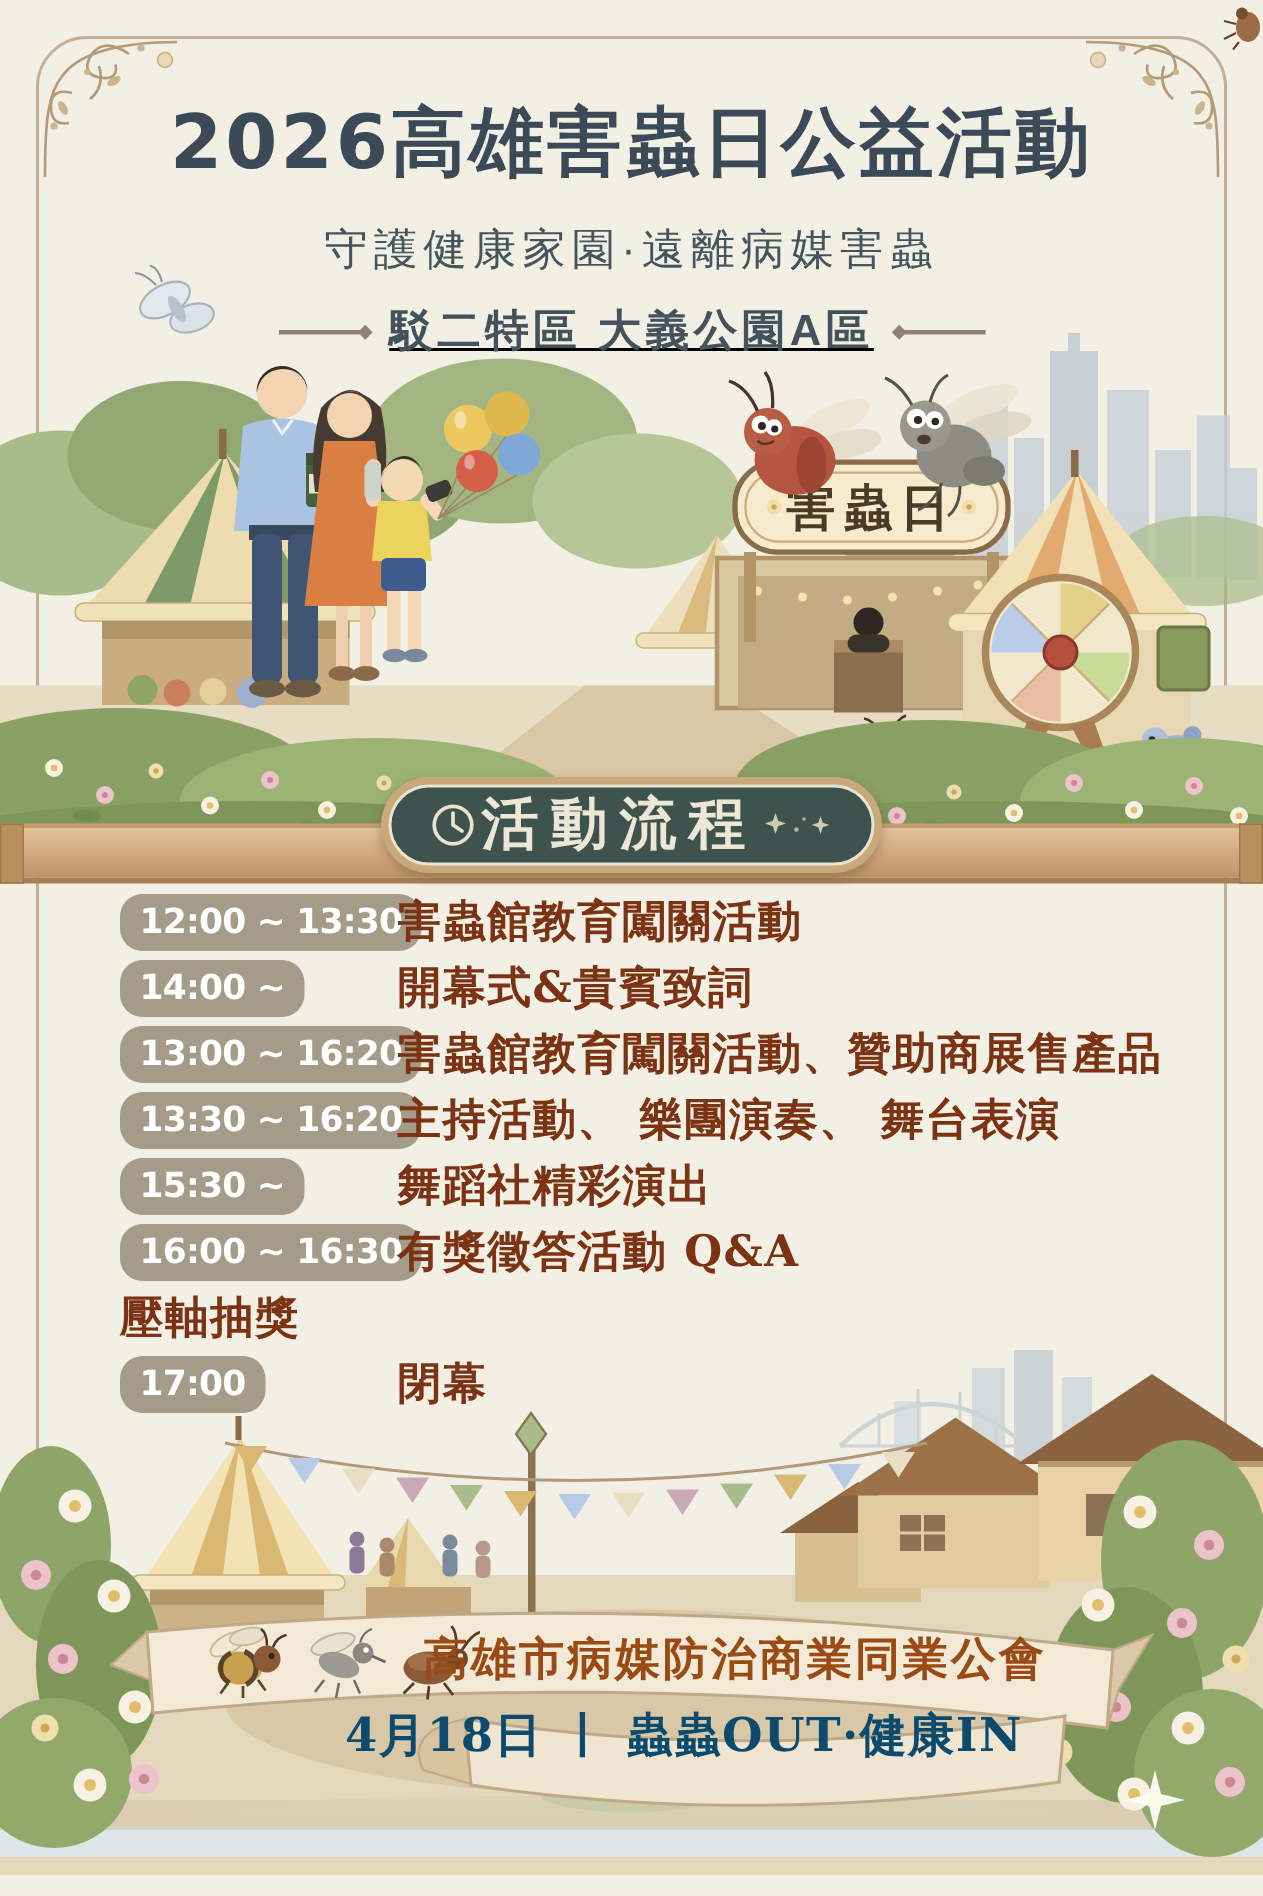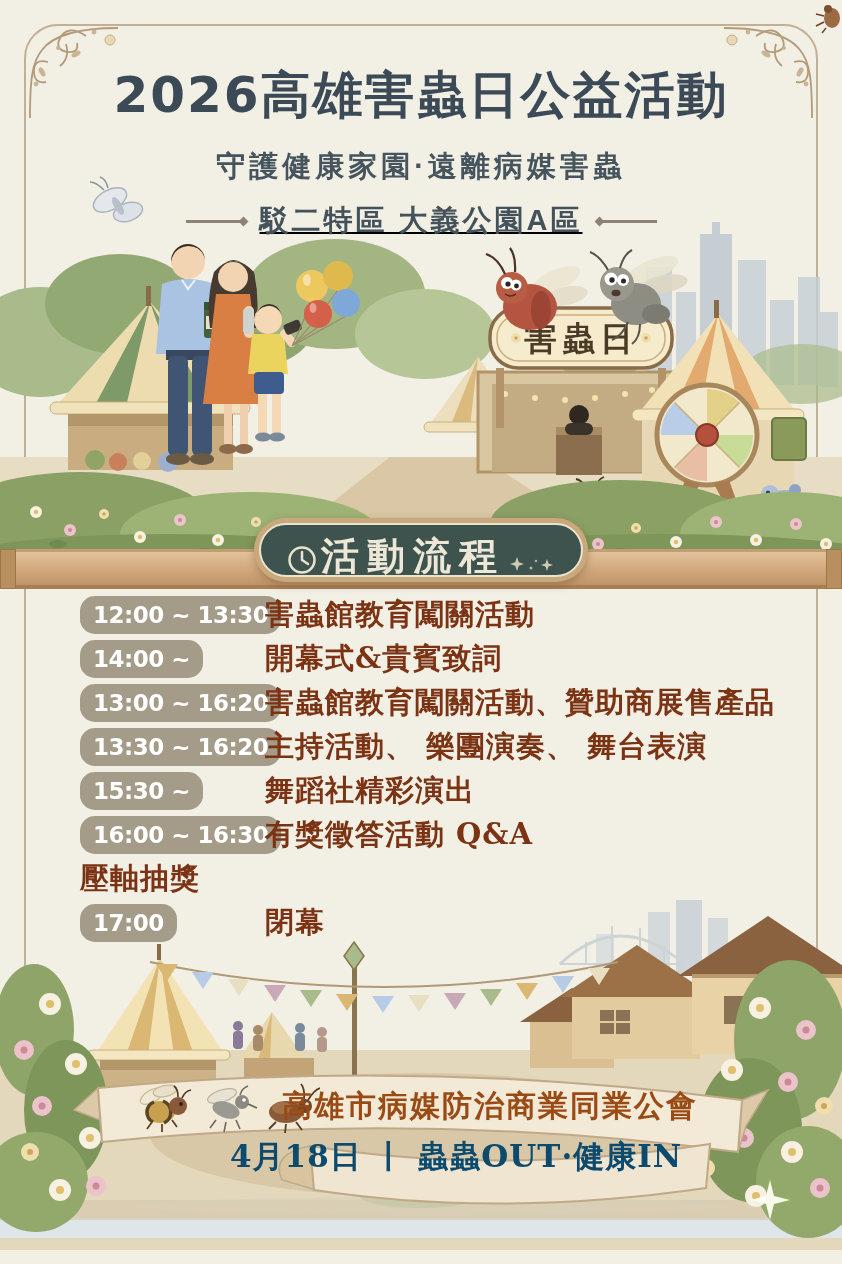--- a/index.html
+++ b/index.html
@@ -10,40 +10,40 @@
     border:2px solid rgba(178,154,121,.75);border-radius:34px;z-index:0;}
   .corner{position:absolute;width:110px;height:110px;z-index:1;}
   .corner.tl{left:14px;top:14px;}
   .corner.tr{right:14px;top:14px;transform:scaleX(-1);}
   .corner.bl{left:14px;bottom:14px;transform:scaleY(-1);}
   .corner.br{right:14px;bottom:14px;transform:scale(-1,-1);}
   
   .header{position:absolute;top:62px;left:0;width:100%;text-align:center;z-index:2;}
   .title{font-size:50px;font-weight:800;color:#3b4a56;letter-spacing:2px;
     font-family:"DejaVu Sans","Liberation Sans",sans-serif;}
-  .subtitle{margin-top:18px;font-size:29px;font-weight:700;color:#46555d;letter-spacing:4px;}
+  .subtitle{margin-top:18px;font-size:29px;font-weight:400;color:#46555d;letter-spacing:4px;}
   .venue-row{margin-top:14px;display:flex;justify-content:center;align-items:center;gap:16px;text-decoration:underline;}
   .venue{font-size:29px;font-weight:700;color:#44525b;letter-spacing:3px;}
   .dash{width:58px;height:3px;background:#8d8273;position:relative;}
   .dash:after{content:"";position:absolute;top:-2px;width:7px;height:7px;background:#8d8273;transform:rotate(45deg);}
   .dash.l:after{right:-3px;} .dash.r:after{left:-3px;}
   
   .scene-main{position:absolute;top:222px;left:0;z-index:1;}
   .moth{position:absolute;left:84px;top:176px;z-index:2;}
   .beetle{position:absolute;right:2px;top:4px;z-index:2;}
   
   .rail{position:absolute;top:549px;left:0;width:100%;height:40px;z-index:2;
     background:linear-gradient(180deg,#e2c29c 0%,#d4ac81 45%,#bf9468 100%);
     border-top:3px solid #c69d72;border-bottom:4px solid #a87f55;box-sizing:border-box;}
   .rail:before,.rail:after{content:"";position:absolute;top:-3px;bottom:-4px;width:14px;background:#b8905f;border:1px solid #a07547;}
   .rail:before{left:0;} .rail:after{right:0;}
   .pill-outer{position:absolute;top:518px;left:50%;transform:translateX(-50%);z-index:3;
     background:#c9a87c;border-radius:34px;padding:5px;box-shadow:0 3px 8px rgba(90,60,30,.35);}
   .pill-inner{background:#3f534e;border:2px solid #e9e4d0;border-radius:29px;
-    display:flex;align-items:flex-end;gap:4px;padding:0 26px;height:50px;}
+    display:flex;align-items:center;gap:4px;padding:0 26px;height:50px;}
   .pill-label{font-size:38px;font-weight:700;color:#ece7d6;letter-spacing:8px;line-height:1;}
   
   .schedule{position:absolute;top:596px;left:80px;right:30px;z-index:5;}
   .row{display:flex;align-items:center;height:38px;margin-bottom:6px;}
   .badge-wrap{width:185px;flex:0 0 auto;}
   .badge{display:inline-block;background:#a49b89;color:#ffffff;font-weight:700;
     font-size:23px;letter-spacing:-0.5px;line-height:38px;padding:0 13px;border-radius:15px;
     white-space:nowrap;font-family:"DejaVu Sans",sans-serif;}
   .activity{font-size:29px;font-weight:700;color:#7b3314;letter-spacing:1px;white-space:nowrap;
     font-family:"DejaVu Serif","Liberation Serif",serif;}

